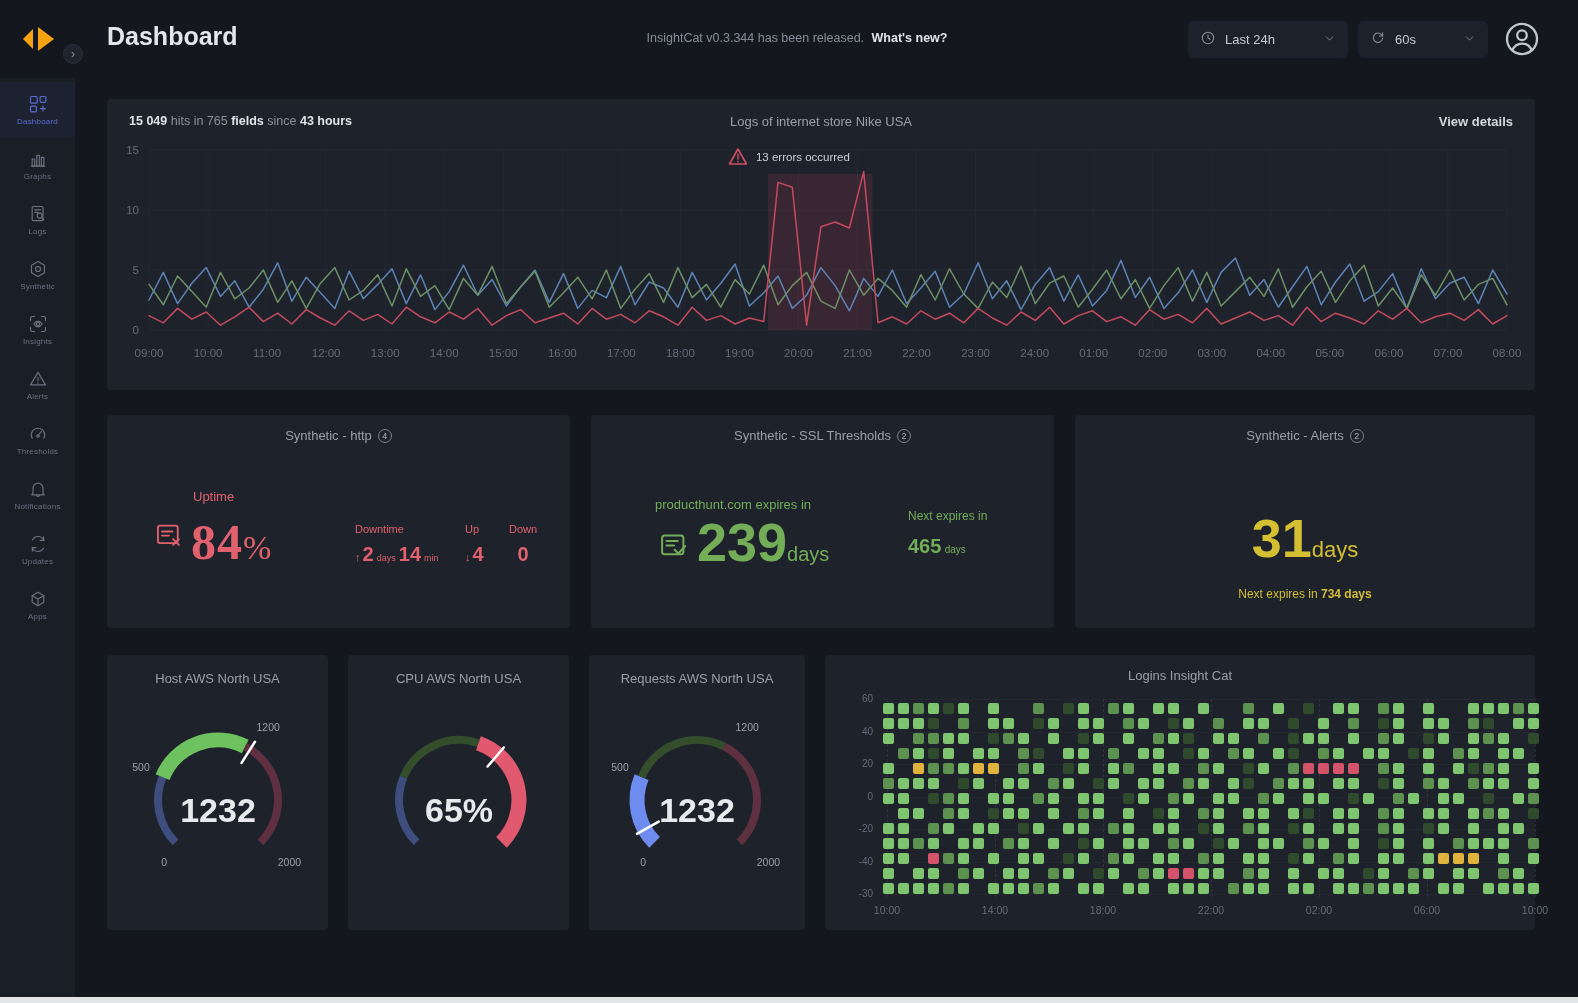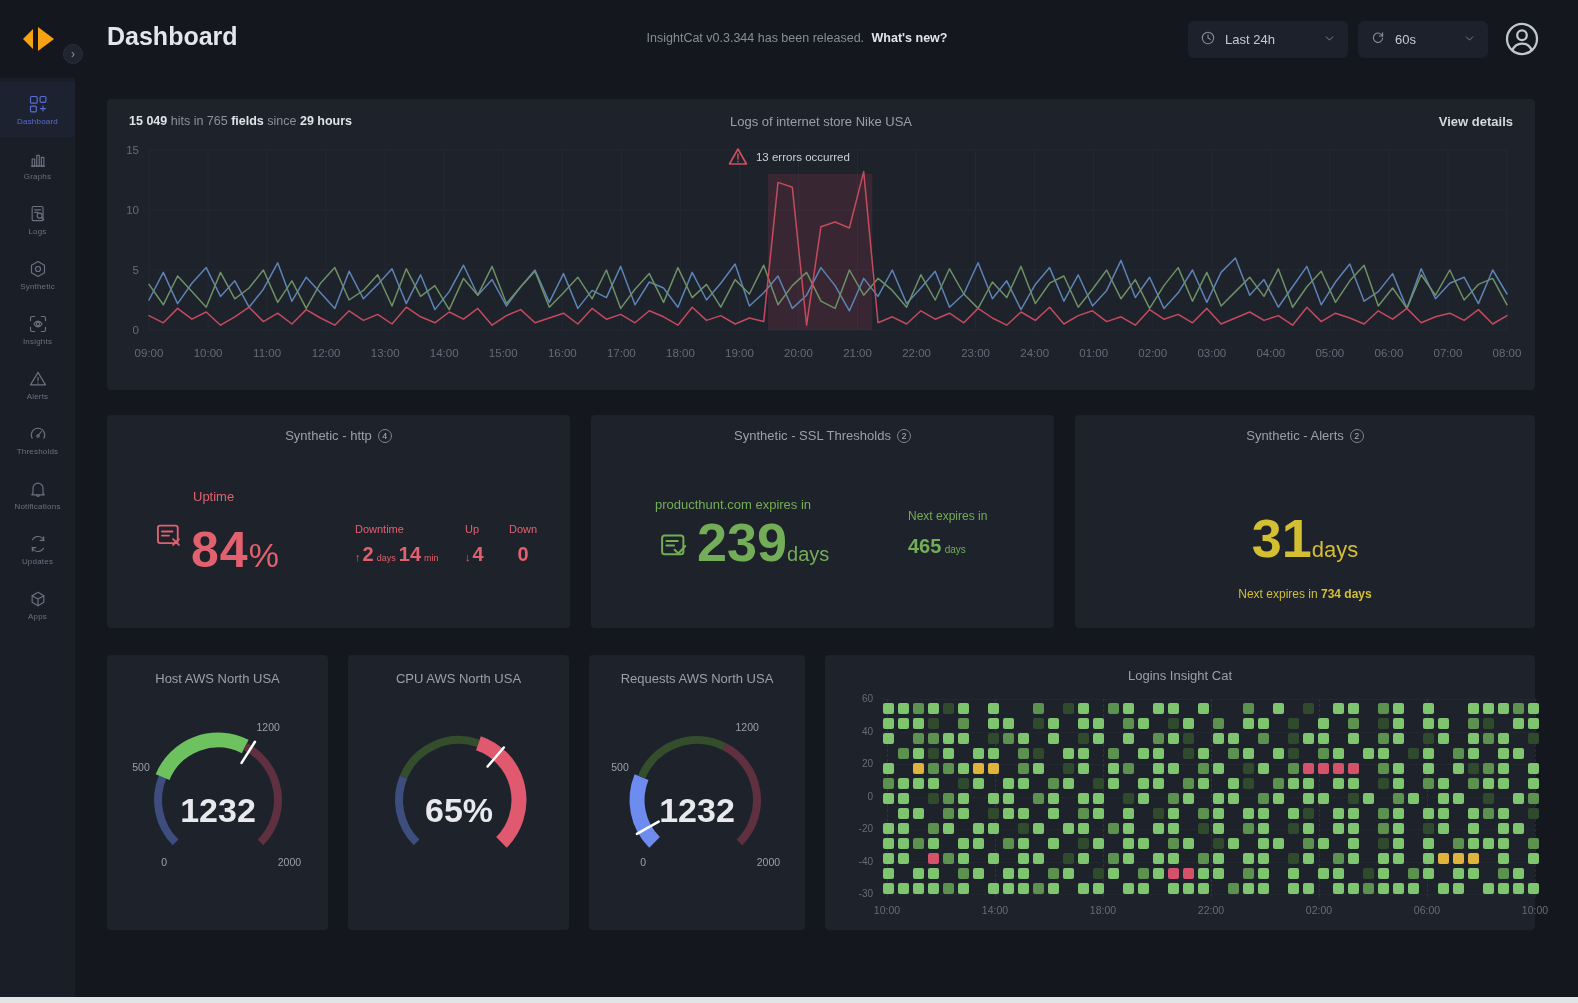--- a/index.html
+++ b/index.html
@@ -51,21 +51,21 @@
   .syn-title{position:absolute;left:0;right:0;top:13px;text-align:center;font-size:13px;color:#9aa0aa;}
   .badge{display:inline-block;width:14px;height:14px;line-height:13px;border:1px solid #7d828d;
     border-radius:50%;font-size:9px;color:#aeb3bc;text-align:center;vertical-align:1px;margin-left:6px;}
   .http-accent{color:#e2616e;}
   .ssl-accent{color:#74ad58;}
   .dom-accent{color:#d4bf33;}
   .uptime-label{position:absolute;left:86px;top:74px;font-size:13px;}
   .http-icon{position:absolute;left:48px;top:106px;width:28px;height:28px;}
   .http-icon svg,.ssl-icon svg{width:100%;height:100%;fill:none;stroke-width:1.6;stroke-linecap:round;stroke-linejoin:round;}
   .http-icon svg{stroke:#e2616e;}
-  .big-pct{position:absolute;left:84px;top:106px;font-size:50px;font-weight:700;letter-spacing:1px;}
+  .big-pct{position:absolute;left:84px;top:98px;font-size:50px;font-weight:700;letter-spacing:1px;font-family:Liberation Serif, serif;}
   .big-pct .unit{font-size:34px;font-weight:400;}
   .mini-col{position:absolute;top:108px;font-size:11px;}
   .mini-col .mini-label{display:block;margin-bottom:8px;}
   .mini-col .num{font-size:20px;font-weight:700;}
   .mini-col .small{font-size:9px;}
   .mini-col .arrow{font-size:11px;margin-right:2px;}
   .col-downtime{left:248px;}
   .col-up{left:358px;text-align:left;}
   .col-down{left:402px;text-align:center;}
   .ssl-expires{position:absolute;left:64px;top:82px;font-size:13px;}
@@ -216,21 +216,21 @@
 </div>
 <div class="avatar">
   <svg viewBox="0 0 24 24">
     <circle cx="12" cy="12" r="10"></circle>
       <circle cx="12" cy="9.5" r="3.2"></circle>
     <path d="M5.5 19.5c1.3-3 3.8-4.5 6.5-4.5s5.2 1.5 6.5 4.5"></path>
   </svg>
 </div>
 
 <section class="card card-logs">
-  <div class="logs-stats"><b>15 049</b><span> hits in 765 </span><b>fields</b><span> since </span><b>29 hours</b></div>
+  <div class="logs-stats"><b>15 049</b><span> hits in 765 </span><b>fields</b><span> since </span><b>43 hours</b></div>
   <div class="logs-title">Logs of internet store Nike USA</div>
   <div class="view-details">View details</div>
   <svg id="logs-chart" width="1424" height="240">
       <line x1="40" y1="11" x2="40" y2="191" stroke="#242935" stroke-width="1"></line>
       <text x="40" y="218" text-anchor="middle" fill="#656c79" font-size="11.5">09:00</text>
       <line x1="99.04347826086956" y1="11" x2="99.04347826086956" y2="191" stroke="#242935" stroke-width="1"></line>
       <text x="99.04347826086956" y="218" text-anchor="middle" fill="#656c79" font-size="11.5">10:00</text>
       <line x1="158.08695652173913" y1="11" x2="158.08695652173913" y2="191" stroke="#242935" stroke-width="1"></line>
       <text x="158.08695652173913" y="218" text-anchor="middle" fill="#656c79" font-size="11.5">11:00</text>
       <line x1="217.1304347826087" y1="11" x2="217.1304347826087" y2="191" stroke="#242935" stroke-width="1"></line>

